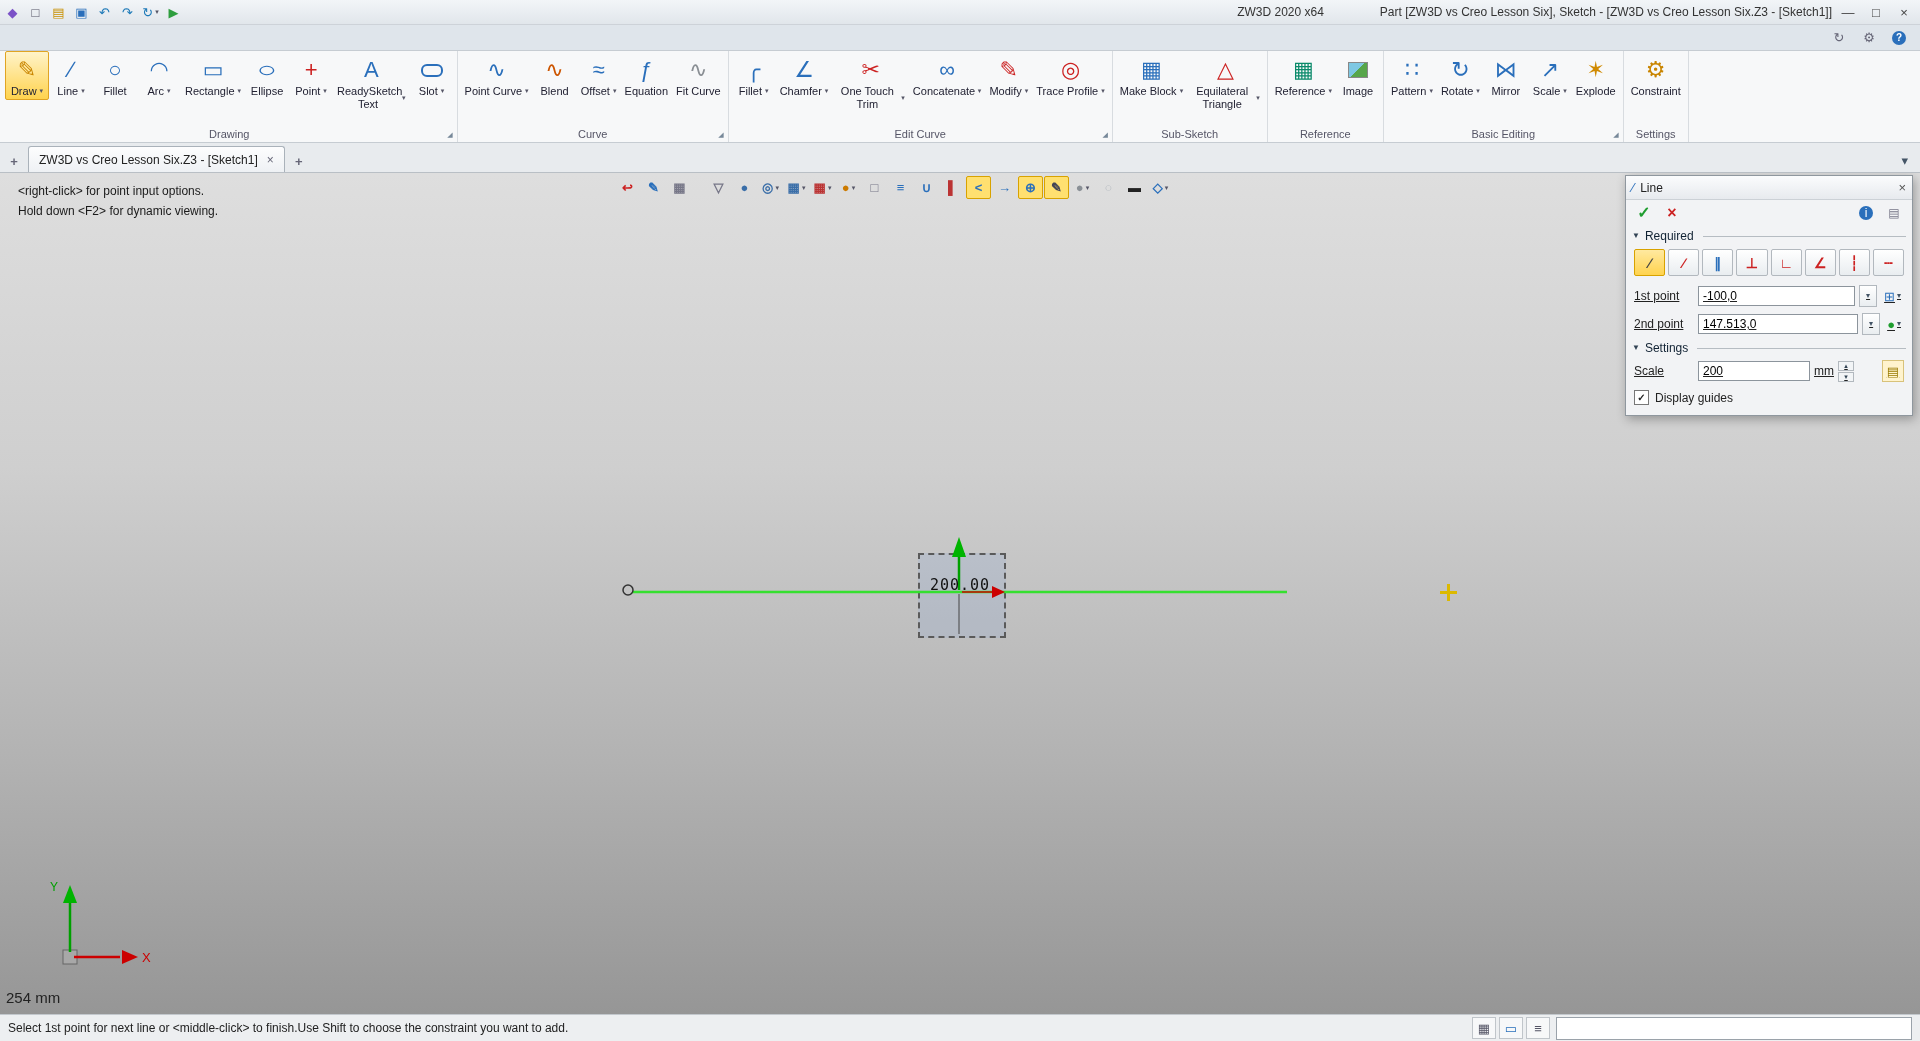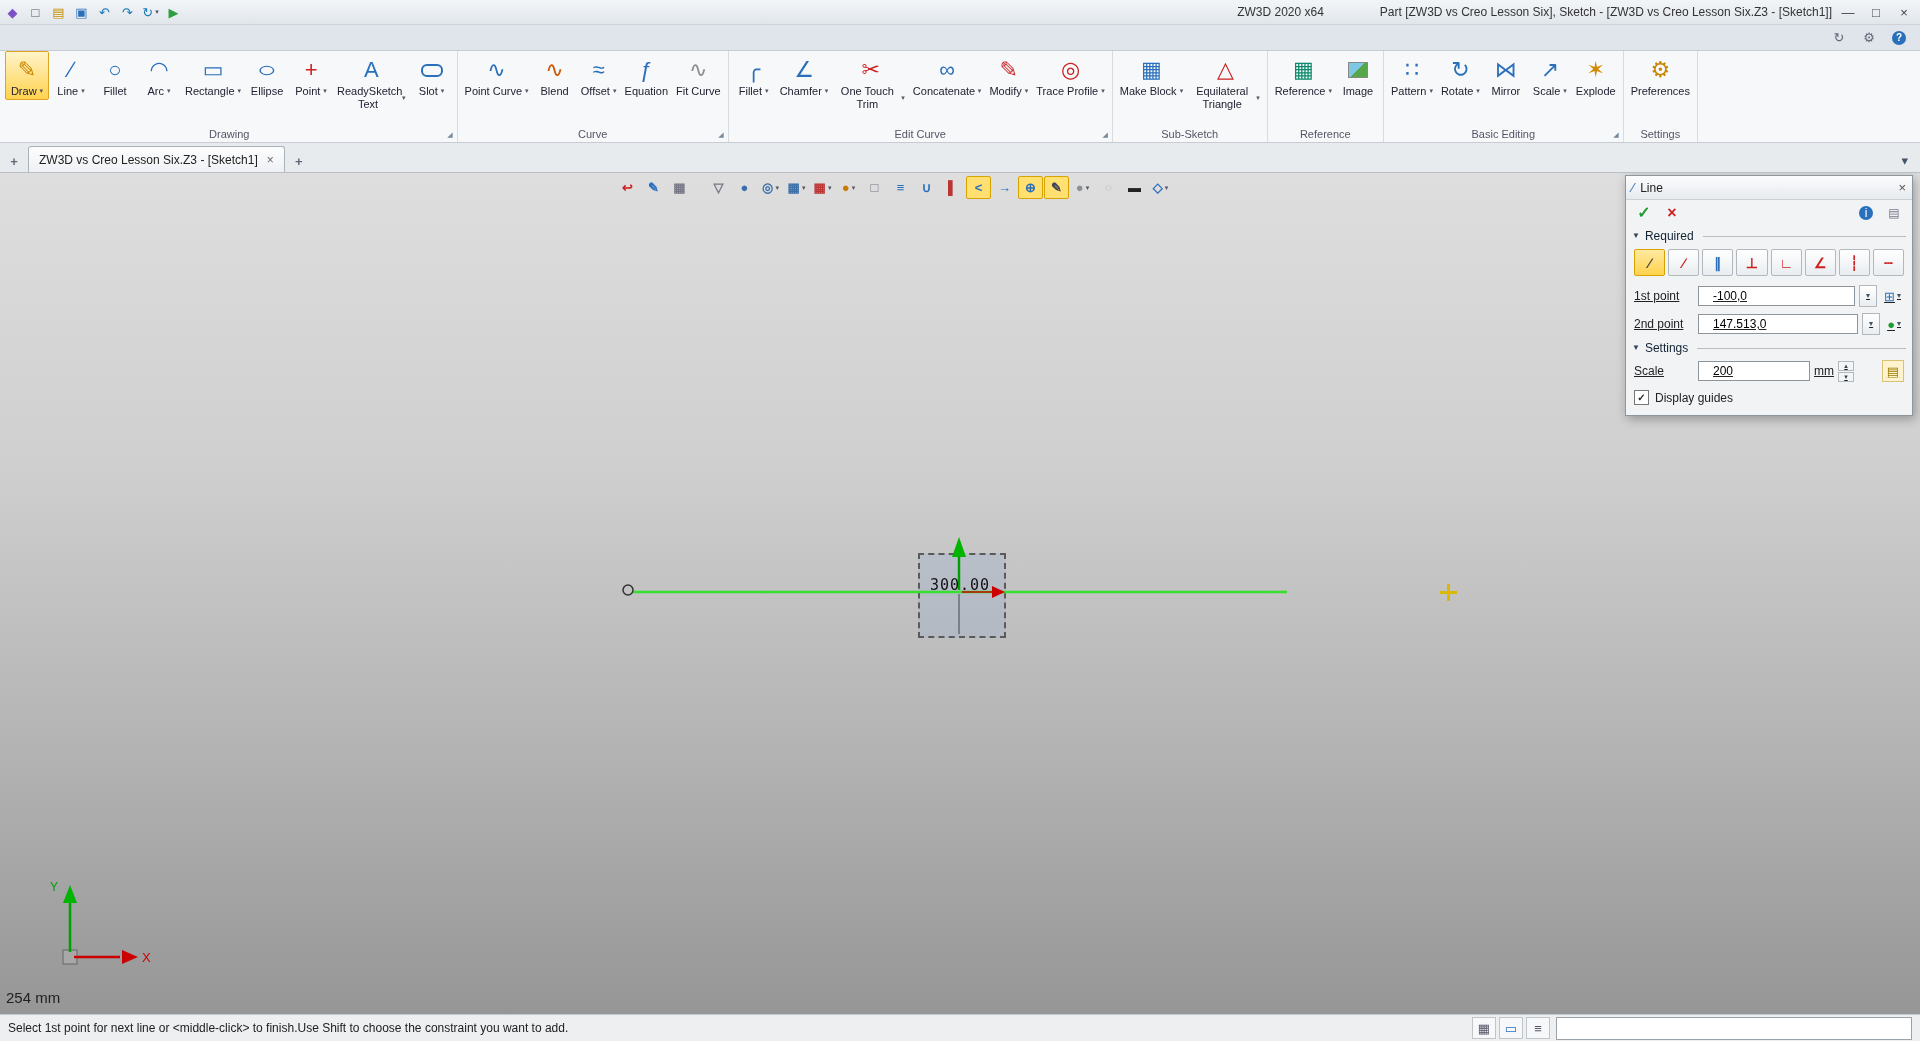--- a/index.html
+++ b/index.html
@@ -90,21 +90,21 @@
   .panel-actions .spacer{flex:1;}
   .sec-hdr{display:flex;align-items:center;gap:5px;padding:3px 6px 2px;color:#123;}
   .sec-hdr .rule{flex:1;border-top:1px solid #b6bcc2;margin-left:4px;}
   .lt-row{display:flex;gap:3px;padding:4px 8px 6px;}
   .lt-btn{width:30px;height:25px;display:flex;align-items:center;justify-content:center;
        border:1px solid #b2b8be;background:linear-gradient(#ffffff,#e9edf0);border-radius:2px;}
   .lt-btn .ic{font-size:14px;font-weight:bold;}
   .lt-btn.active{background:linear-gradient(#ffe9a0,#ffd34e);border-color:#d8a200;}
   .fld-row{display:flex;align-items:center;gap:4px;padding:3px 8px;text-decoration:underline;}
   .fld-row .lbl{width:60px;flex:0 0 60px;}
-  .fld-row input{flex:1;height:20px;border:1px solid #8c949c;padding:0 14px;font-size:12px;
+  .fld-row input{flex:1;height:20px;border:1px solid #8c949c;padding:0 4px;font-size:12px;
        font-family:inherit;background:#fff;min-width:0;box-sizing:border-box;}
   .fld-row input.len-input{flex:0 0 112px;}
   .chev-btn{width:16px;height:20px;border:1px solid #b2b8be;background:linear-gradient(#fff,#e9edf0);
        display:flex;align-items:center;justify-content:center;}
   .pick-btn{display:flex;align-items:center;height:20px;padding:0 3px;gap:2px;}
   .spin{display:flex;flex-direction:column;justify-content:center;gap:1px;}
   .spin .ic{font-size:7px;height:8px;width:14px;border:1px solid #b2b8be;background:#f2f4f6;}
   .note-btn{width:20px;height:20px;border:1px solid #d8c27a;background:#fff3cd;display:flex;
        align-items:center;justify-content:center;margin-left:auto;}
   .guides-row{display:flex;align-items:center;gap:6px;padding:5px 8px 10px;}
@@ -429,21 +429,21 @@
         <div class="rib-caption">
           <span>Basic Editing</span>
           <span class="launcher">◢</span>
         </div>
       </div>
       <div class="rib-group">
         <div class="rib-buttons">
           <div class="rib-btn">
             <span class="ic" style="color: rgb(201, 133, 0);">⚙</span>
             <span class="lblwrap">
-              <span class="lbl">Preferences</span>
+              <span class="lbl">Constraint</span>
             </span>
           </div>
         </div>
         <div class="rib-caption">
           <span>Settings</span>
         </div>
       </div>
     </div>
 
   <div class="tabbar">
@@ -454,20 +454,24 @@
       <span>ZW3D vs Creo Lesson Six.Z3 - [Sketch1]</span>
       <span class="close">×</span>
     </div>
     <div class="plus">
         <span class="ic" style="color: rgb(102, 102, 119);">+</span>
       </div>
     <div class="chev-end"><span class="ic" style="color: rgb(68, 85, 102);">▾</span></div>
   </div>
 
   <div class="canvas">
+    <div class="hints">
+      <div>&lt;right-click&gt; for point input options.</div>
+      <div>Hold down &lt;F2&gt; for dynamic viewing.</div>
+    </div>
 
     <div class="canvas-toolbar" id="canvas-toolbar">
         <div class="tb-btn">
           <span class="ic" style="color: rgb(204, 34, 34);">↩</span>
         </div>
         <div class="tb-btn">
           <span class="ic" style="color: rgb(42, 111, 187);">✎</span>
         </div>
         <div class="tb-btn">
           <span class="ic" style="color: rgb(119, 119, 136);">▦</span>
@@ -547,21 +551,21 @@
       <polygon points="992,413 992,425 1005,419" fill="#cc0000"></polygon>
       <rect x="63" y="777" width="14" height="14" fill="#a8a8a8" stroke="#666"></rect>
       <line x1="70" y1="779" x2="70" y2="728" stroke="#00a000" stroke-width="2.5"></line>
       <polygon points="63,730 77,730 70,712" fill="#00b400"></polygon>
       <line x1="74" y1="784" x2="120" y2="784" stroke="#cc0000" stroke-width="2.5"></line>
       <polygon points="122,777 122,791 138,784" fill="#cc0000"></polygon>
       <text x="142" y="789" fill="#cc0000" font-size="13">X</text>
       <text x="50" y="718" fill="#00a000" font-size="12">Y</text>
     </svg>
 
-    <div class="dim-text">300.00</div>
+    <div class="dim-text">200.00</div>
 
     <div class="cursor-cross">
       <div class="ch"></div>
         <div class="cv"></div>
     </div>
 
     <div class="scale-readout">254 mm</div>
 
     <div class="panel">
       <div class="panel-header">

